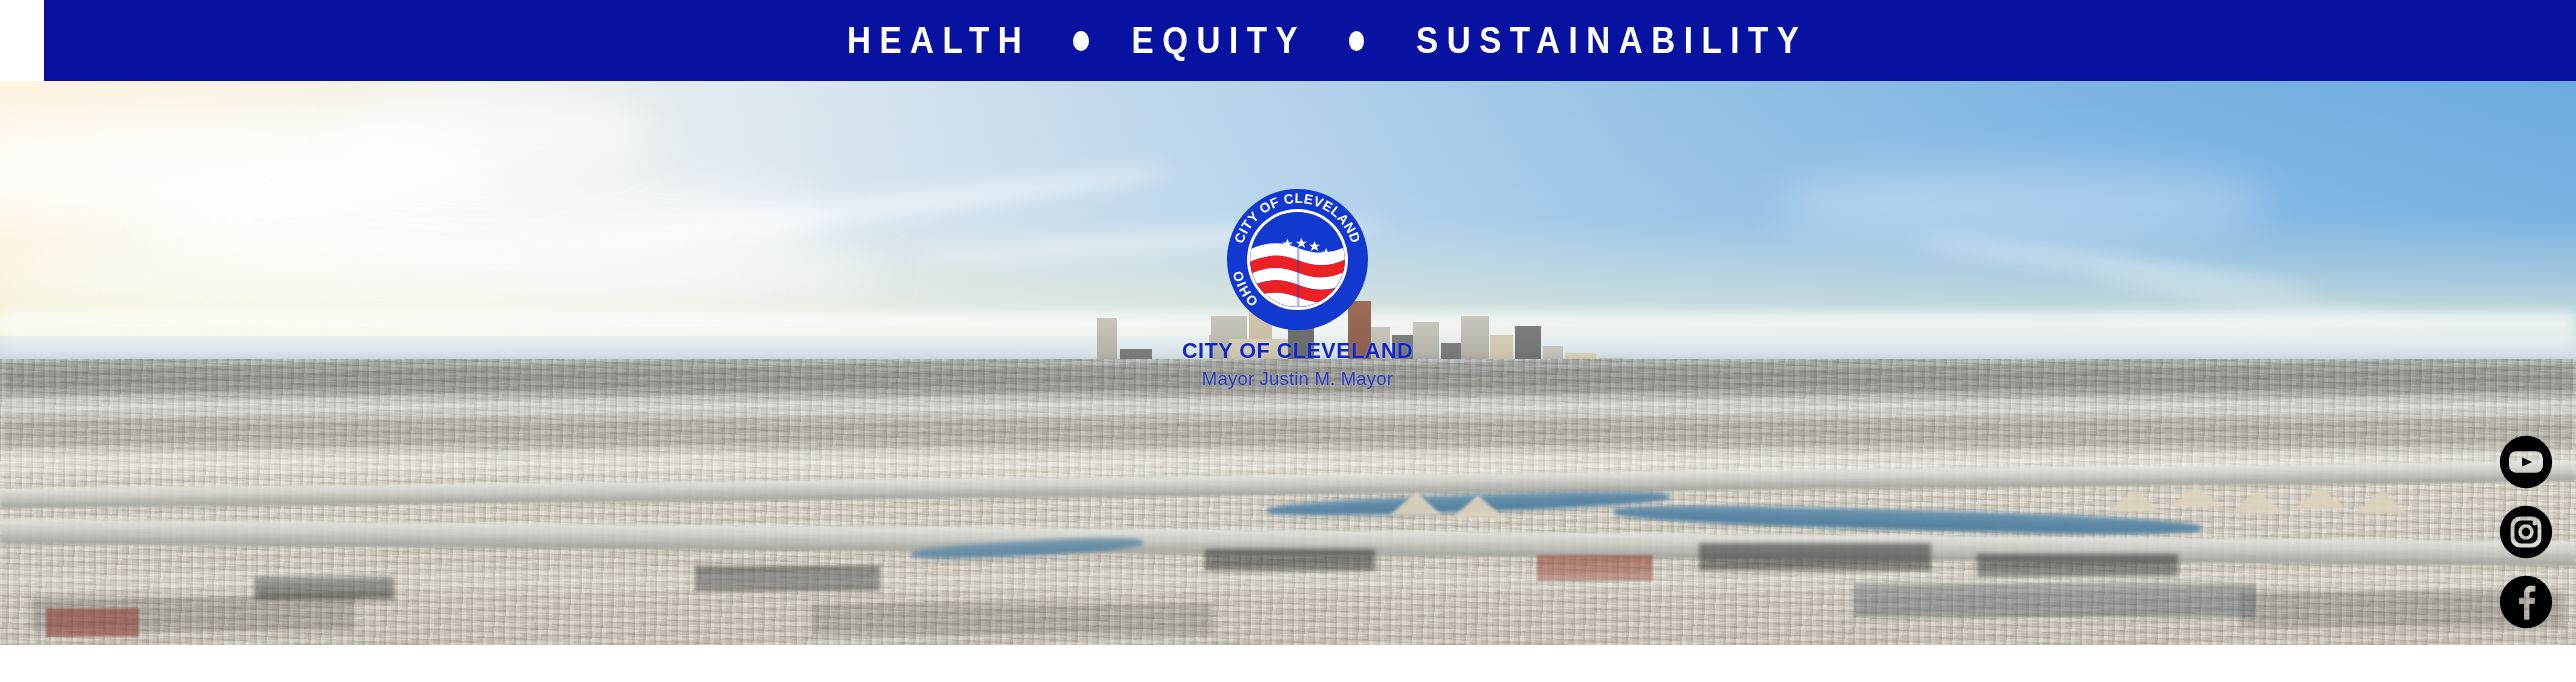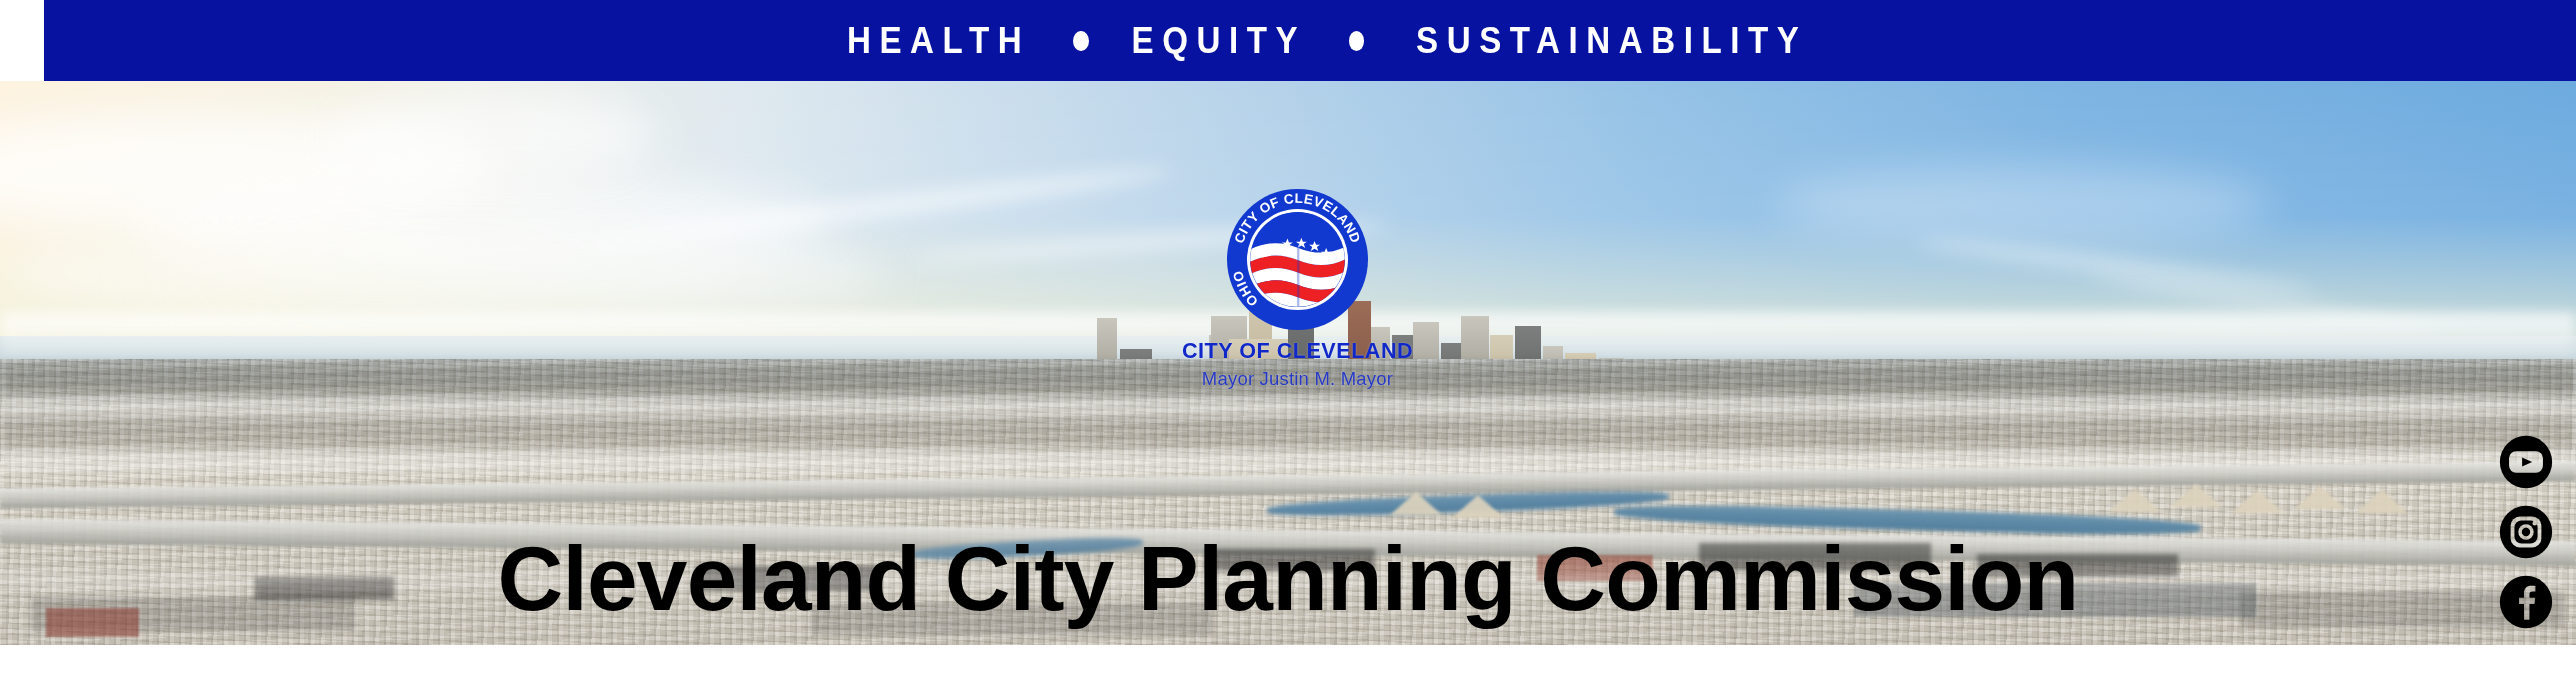--- a/index.html
+++ b/index.html
@@ -471,21 +471,20 @@
               <path d="M92,70 L92,160" stroke="#1139CF" stroke-width="3" fill="none" opacity=".35"></path>
             </g>
           </g>
         </svg>
       </div>
 
       <div id="org-name">CITY OF CLEVELAND</div>
       <div id="mayor-name">Mayor Justin M. Mayor</div>
     </div>
 
-    <div id="hero-title">Cleveland City Planning Commission</div>
 
     <div id="social">
 
       <a class="social-btn">
         <svg viewBox="0 0 78 78">
           <defs>
             <mask id="ytMask">
               <rect x="0" y="0" width="78" height="78" fill="#fff"></rect>
               <rect x="17" y="25" width="44" height="28" rx="9" ry="9" fill="#000"></rect>
               <polygon points="34,33 34,45 47,39" fill="#fff"></polygon>

